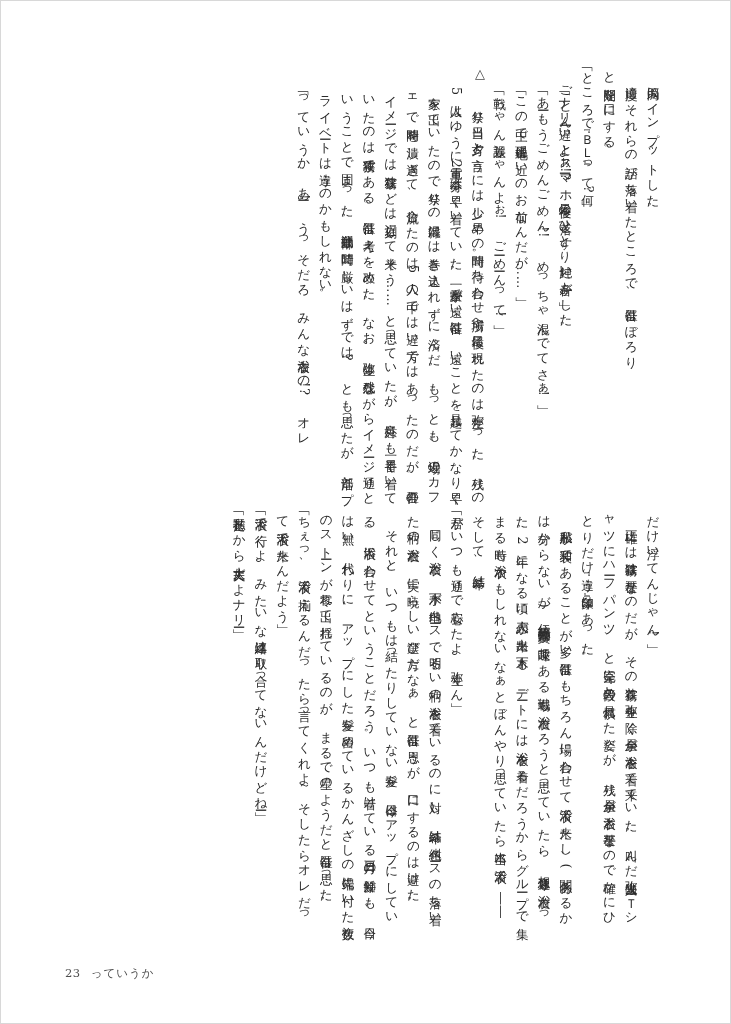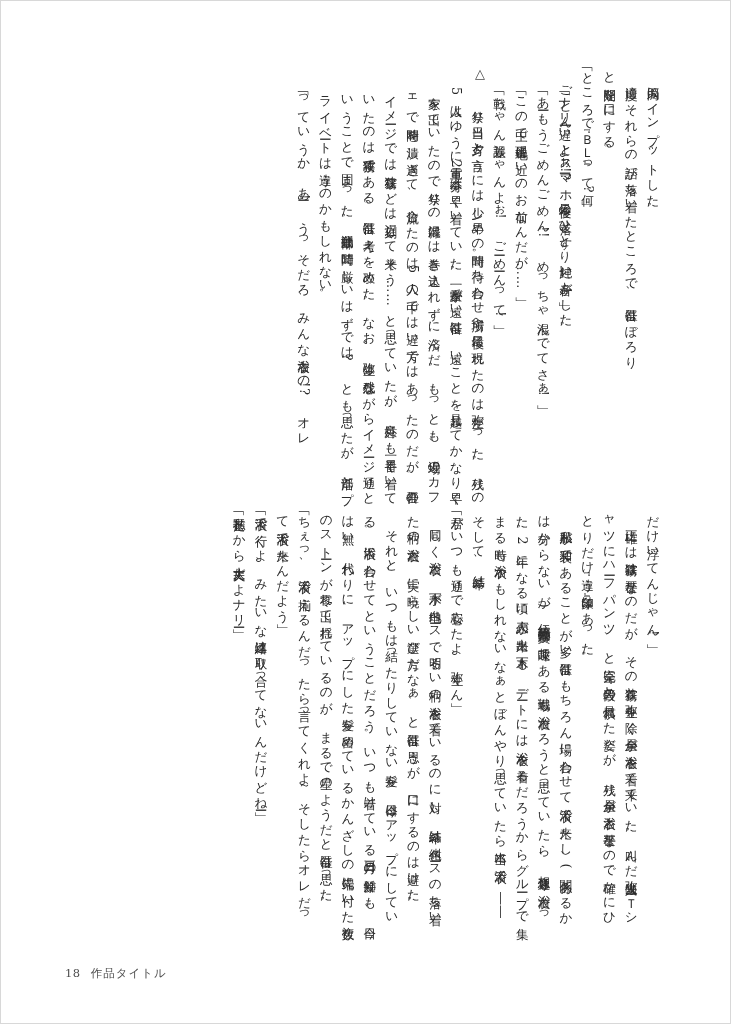--- a/index.html
+++ b/index.html
@@ -111,16 +111,16 @@
 　正確には狭霧は甚平なのだが、その狭霧と弥生を除く全員が浴衣を着て来ていた。叫んだ弥生当人はＴシャツにハーフパンツ、と完全に『普段』の見慣れた姿だが、残り全員が浴衣と甚平なので確かにひとりだけ『違う』印象はあった。
 　私服が和装であることが多い征吾はもちろん場に合わせて浴衣で来たし、(関係あるかは分からないが) 伝統芸能鑑賞が趣味である戦場も浴衣だろうと思っていたら、想像通り浴衣だった。2年になる頃に恋人が出来た木下も、デートには浴衣を着るだろうからグループで集まる時も浴衣かもしれないなぁとぼんやり思っていたら本当に浴衣で、――そして、結希は。
 「君がいつも通りで安心したよ、弥生くん」
 　同じく浴衣だ。木下が白地ベースで明るい柄の浴衣を着ているのに対し、結希は紺色ベースの落ち着いた柄の浴衣だ。実に暁らしい選び方だなぁ、と征吾は思うが、口にするのは避けた。
 　それと、いつもは結ったりしていない髪を、今日はアップにしている。浴衣に合わせてということだろう。いつも着けている三日月の髪飾りも、今日は無い。代わりに、アップにした髪を留めているかんざしの先端に付いた複数のストーンが零れ出て揺れているのが、まるで星のようだと征吾は思った。
 「ちぇっ、浴衣で揃えるんだったら言ってくれよ～そしたらオレだって浴衣で来たんだよう」
 「浴衣で行くよ、みたいな連絡は取り合ってないんだけどねー」
 「私甚平だから大丈夫だよナリー」</div>
 
   <div class="footer">
-    <span class="pgnum">18</span><span class="title">作品タイトル</span>
+    <span class="pgnum">23</span><span class="title">っていうか</span>
   </div>
 
 </div>
 
 </body></html>

